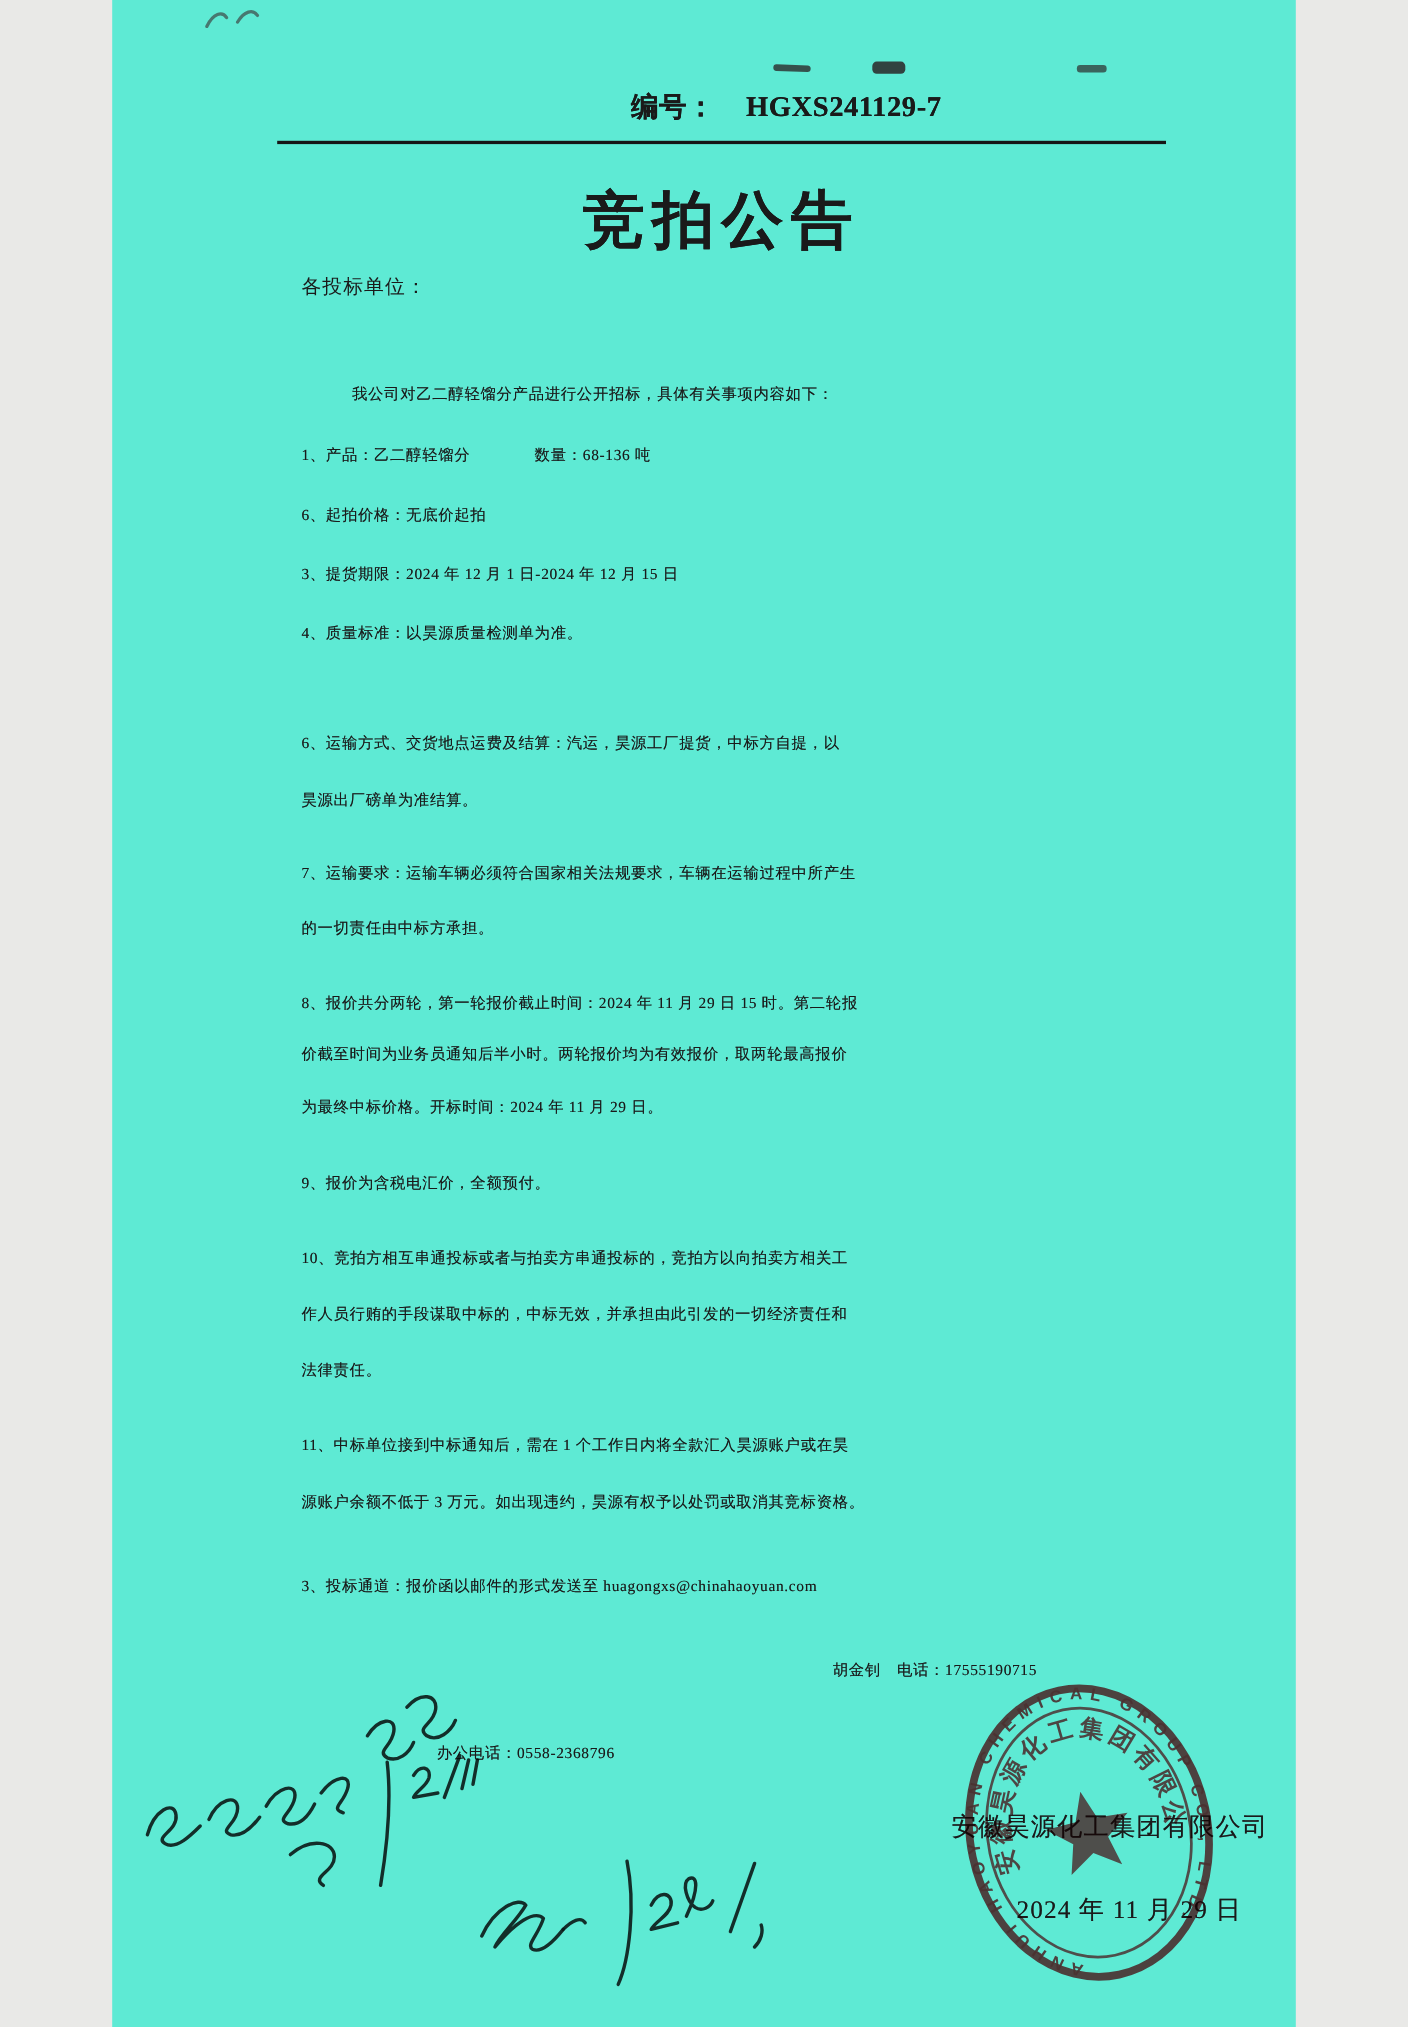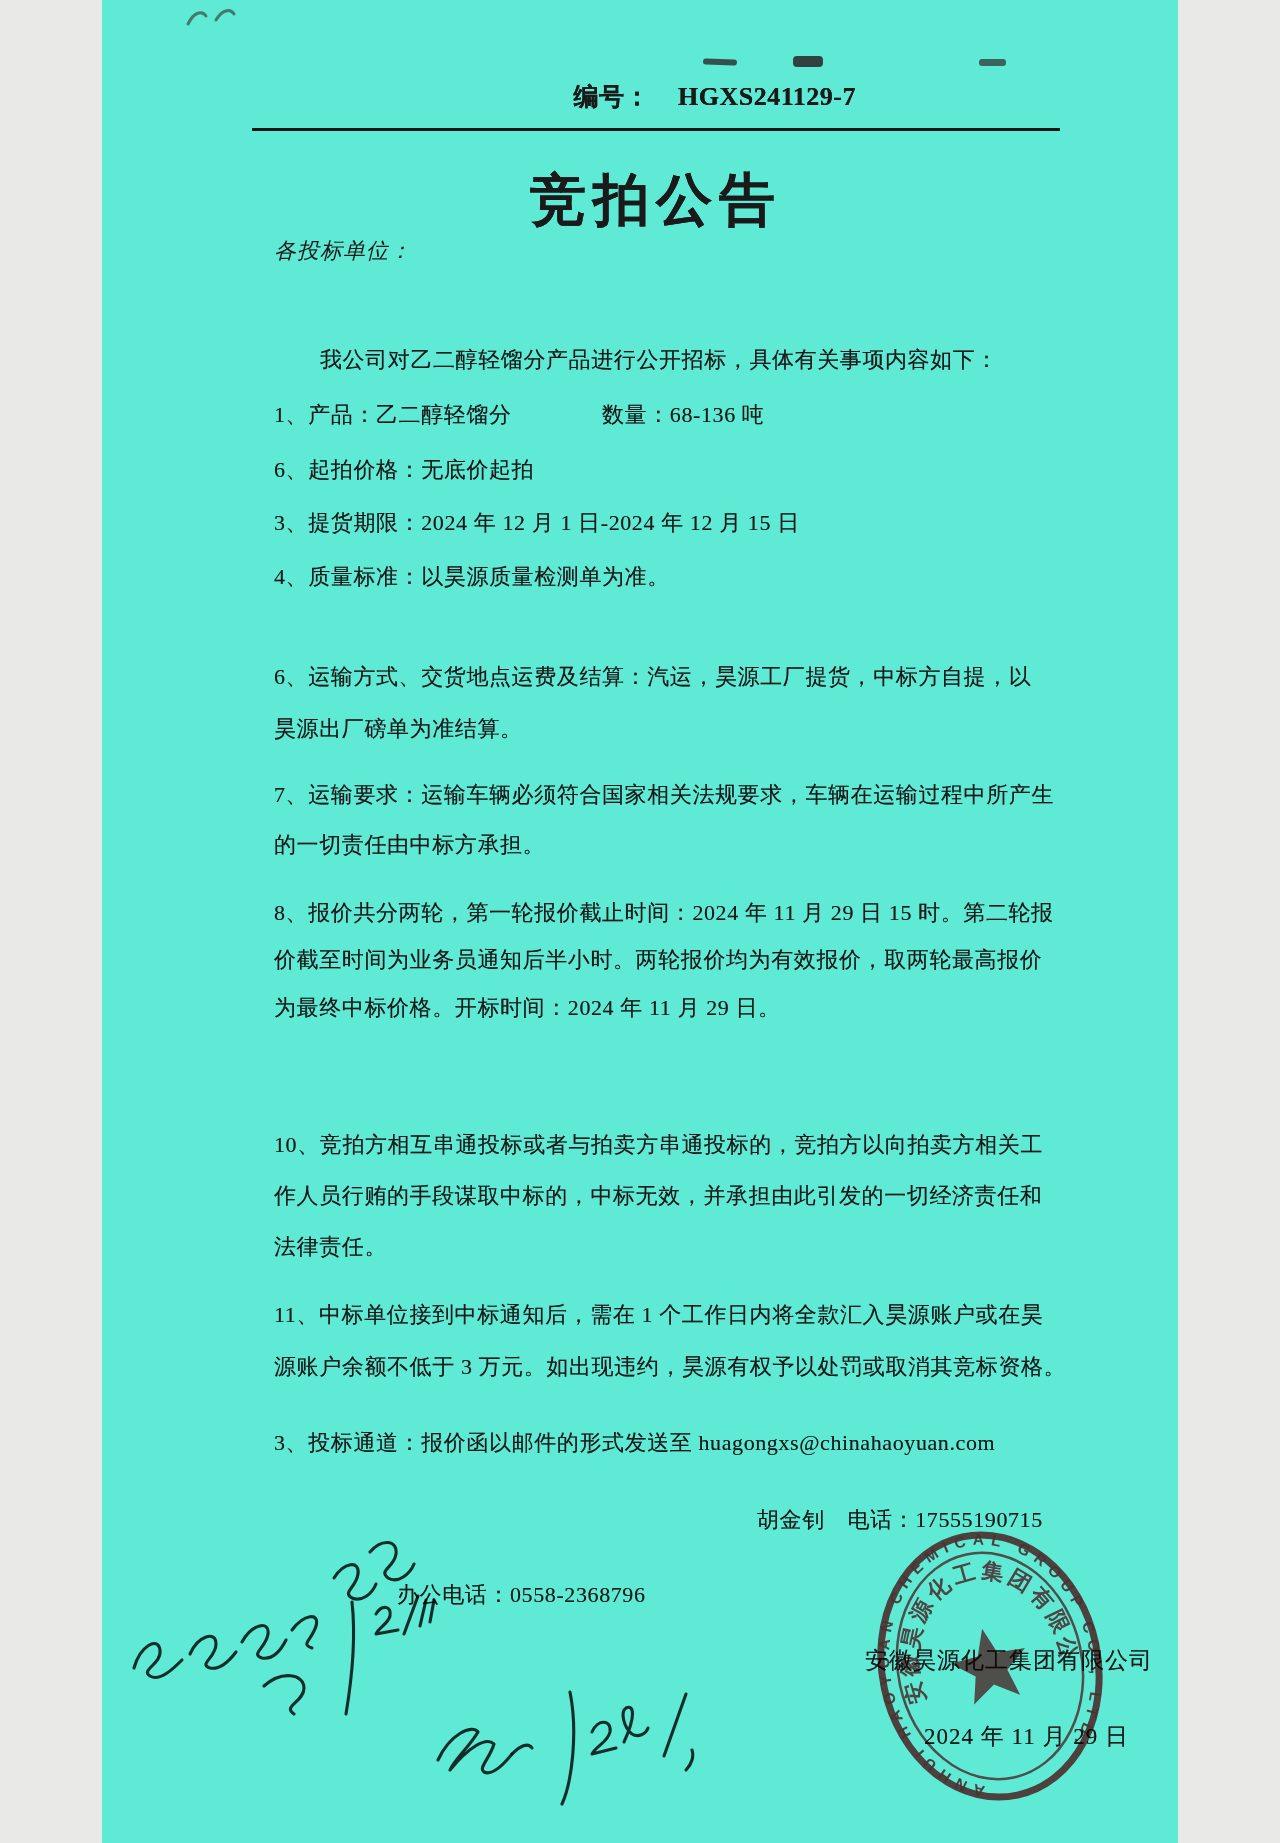--- a/index.html
+++ b/index.html
@@ -2,35 +2,35 @@
 <html><head>
 <meta charset="utf-8">
 <style>
   html,body{margin:0;padding:0;background:#e9e9e7;}
   .page{
     position:relative;width:1076px;height:1843px;margin:0 auto;
     background:#5eead4;overflow:hidden;
     font-family:"Liberation Serif","DejaVu Serif",serif;color:#1a1a1a;
   }
   .bl{
-    position:absolute;white-space:pre;font-size:22px;letter-spacing:.6px;
+    position:absolute;white-space:pre;font-size:14px;letter-spacing:.6px;
     line-height:30px;text-shadow:0 0 .4px rgba(25,25,25,.55);
   }
   .docnum{
     position:absolute;top:80px;right:322px;font-weight:bold;font-size:25px;
     letter-spacing:.5px;white-space:pre;text-shadow:0 0 .5px #111;
   }
   .docnum .num{font-size:26px;margin-left:28px;font-family:"Liberation Serif",serif;}
   .rule{position:absolute;left:150px;top:128px;width:808px;height:0;border-top:3px solid #161616;}
   .title{
     position:absolute;top:163px;left:554px;transform:translateX(-50%);
     font-size:56px;font-weight:bold;letter-spacing:7px;white-space:pre;
     text-shadow:0 0 .6px #111;
   }
-  .salutation{position:absolute;top:236px;left:172px;font-size:22px;letter-spacing:1px;font-style:italic;}
+  .salutation{position:absolute;top:248px;left:172px;font-size:18px;letter-spacing:1px;}
   .footer-line{font-size:23px;letter-spacing:1px;}
   .stamp{
     position:absolute;left:758px;top:1516px;width:260px;height:300px;
     mix-blend-mode:multiply;opacity:.93;transform:rotate(-12deg);
   }
   .stamp text{font-weight:bold;}
   .stamp .en{font-family:"Liberation Sans","DejaVu Sans",sans-serif;font-size:15.5px;letter-spacing:6.5px;}
   .stamp .cn{font-family:"Liberation Serif","DejaVu Serif",serif;font-size:22px;letter-spacing:4px;}
   .hw{position:absolute;mix-blend-mode:multiply;}
   .hw path{fill:none;stroke:#1c1c1c;stroke-width:3.1;stroke-linecap:round;stroke-linejoin:round;opacity:.9;}
@@ -64,20 +64,21 @@
   <div class="bl" style="top:455px;left:172px">6、起拍价格：无底价起拍</div>
   <div class="bl" style="top:508px;left:172px">3、提货期限：2024 年 12 月 1 日-2024 年 12 月 15 日</div>
   <div class="bl" style="top:562px;left:172px">4、质量标准：以昊源质量检测单为准。</div>
   <div class="bl" style="top:662px;left:172px">6、运输方式、交货地点运费及结算：汽运，昊源工厂提货，中标方自提，以</div>
   <div class="bl" style="top:714px;left:172px">昊源出厂磅单为准结算。</div>
   <div class="bl" style="top:780px;left:172px">7、运输要求：运输车辆必须符合国家相关法规要求，车辆在运输过程中所产生</div>
   <div class="bl" style="top:830px;left:172px">的一切责任由中标方承担。</div>
   <div class="bl" style="top:898px;left:172px">8、报价共分两轮，第一轮报价截止时间：2024 年 11 月 29 日 15 时。第二轮报</div>
   <div class="bl" style="top:945px;left:172px">价截至时间为业务员通知后半小时。两轮报价均为有效报价，取两轮最高报价</div>
   <div class="bl" style="top:993px;left:172px">为最终中标价格。开标时间：2024 年 11 月 29 日。</div>
+  <div class="bl" style="top:1062px;left:172px">9、报价为含税电汇价，全额预付。</div>
   <div class="bl" style="top:1130px;left:172px">10、竞拍方相互串通投标或者与拍卖方串通投标的，竞拍方以向拍卖方相关工</div>
   <div class="bl" style="top:1181px;left:172px">作人员行贿的手段谋取中标的，中标无效，并承担由此引发的一切经济责任和</div>
   <div class="bl" style="top:1232px;left:172px">法律责任。</div>
   <div class="bl" style="top:1300px;left:172px">11、中标单位接到中标通知后，需在 1 个工作日内将全款汇入昊源账户或在昊</div>
   <div class="bl" style="top:1352px;left:172px">源账户余额不低于 3 万元。如出现违约，昊源有权予以处罚或取消其竞标资格。</div>
   <div class="bl" style="top:1428px;left:172px">3、投标通道：报价函以邮件的形式发送至 huagongxs@chinahaoyuan.com</div>
 
   <div class="bl" style="top:1505px;left:655px">胡金钊　电话：17555190715</div>
   <div class="bl" style="top:1580px;left:295px">办公电话：0558-2368796</div>
 

